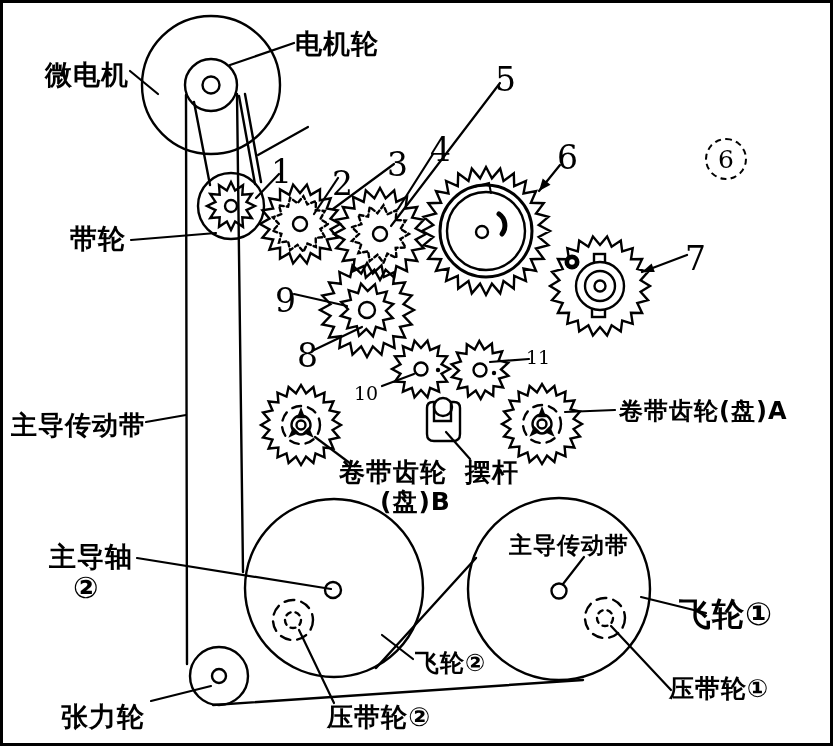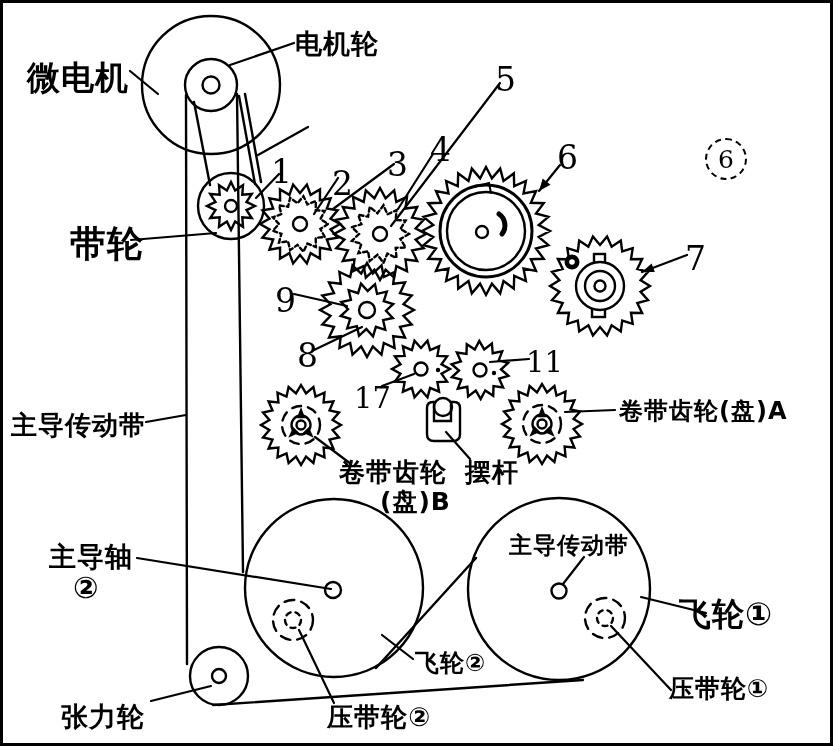--- a/index.html
+++ b/index.html
@@ -28,21 +28,21 @@
   }
   .num{
     position:absolute;
     font-family:"DejaVu Serif",serif;
     font-weight:400;
     font-size:33px;
     line-height:1;
     white-space:nowrap;
     color:#000;
   }
-  .num.small{font-size:29px;}
+  .num.small{font-size:19px;}
   .fig-circle{
     position:absolute;
     left:702px;top:135px;
     width:38px;height:38px;
     border:2.5px dashed #000;
     border-radius:50%;
     display:flex;align-items:center;justify-content:center;
     font-family:"DejaVu Serif",serif;
     font-size:25px;line-height:1;
   }
@@ -220,23 +220,23 @@
       <line x1="134" y1="555" x2="328" y2="586"></line>
       <line x1="581" y1="554" x2="560" y2="581"></line>
       <line x1="379" y1="632" x2="410" y2="656"></line>
       <line x1="638" y1="594" x2="703" y2="610"></line>
       <line x1="296" y1="627" x2="331" y2="700"></line>
       <line x1="608" y1="623" x2="668" y2="687"></line>
       <line x1="148" y1="698" x2="208" y2="683"></line>
     </g>
   </svg>
 
-  <div class="lbl" style="left:24px;top:58px;font-size:33px">微电机</div>
+  <div class="lbl" style="left:42px;top:58px;font-size:27px">微电机</div>
   <div class="lbl" style="left:292px;top:27px;font-size:27px">电机轮</div>
-  <div class="lbl" style="left:67px;top:222px;font-size:36px">带轮</div>
+  <div class="lbl" style="left:67px;top:222px;font-size:27px">带轮</div>
   <div class="lbl" style="left:616px;top:396px;font-size:24px">卷带齿轮(盘)A</div>
 
   <div class="lbl" style="left:8px;top:409px;font-size:26px">主导传动带</div>
   <div class="lbl" style="left:336px;top:456px;font-size:26px">卷带齿轮</div>
   <div class="lbl" style="left:377px;top:486px;font-size:25px">(盘)B</div>
   <div class="lbl" style="left:462px;top:456px;font-size:26px">摆杆</div>
 
   <div class="lbl" style="left:46px;top:540px;font-size:27px">主导轴</div>
   <div class="lbl" style="left:70px;top:569px;font-size:30px;letter-spacing:0">②</div>
   <div class="lbl" style="left:506px;top:530px;font-size:23px">主导传动带</div>
@@ -249,20 +249,20 @@
 
   <div class="num" style="left:268px;top:152px">1</div>
   <div class="num" style="left:329px;top:164px">2</div>
   <div class="num" style="left:384px;top:145px">3</div>
   <div class="num" style="left:427px;top:130px">4</div>
   <div class="num" style="left:492px;top:60px">5</div>
   <div class="num" style="left:554px;top:138px">6</div>
   <div class="num" style="left:682px;top:239px">7</div>
   <div class="num" style="left:294px;top:336px">8</div>
   <div class="num" style="left:272px;top:281px">9</div>
-  <div class="num small" style="left:351px;top:381px">17</div>
+  <div class="num small" style="left:351px;top:381px">10</div>
   <div class="num small" style="left:523px;top:345px">11</div>
 
   <div class="fig-circle">
     <span>6</span>
   </div>
 
 </div>
 
 </body></html>

